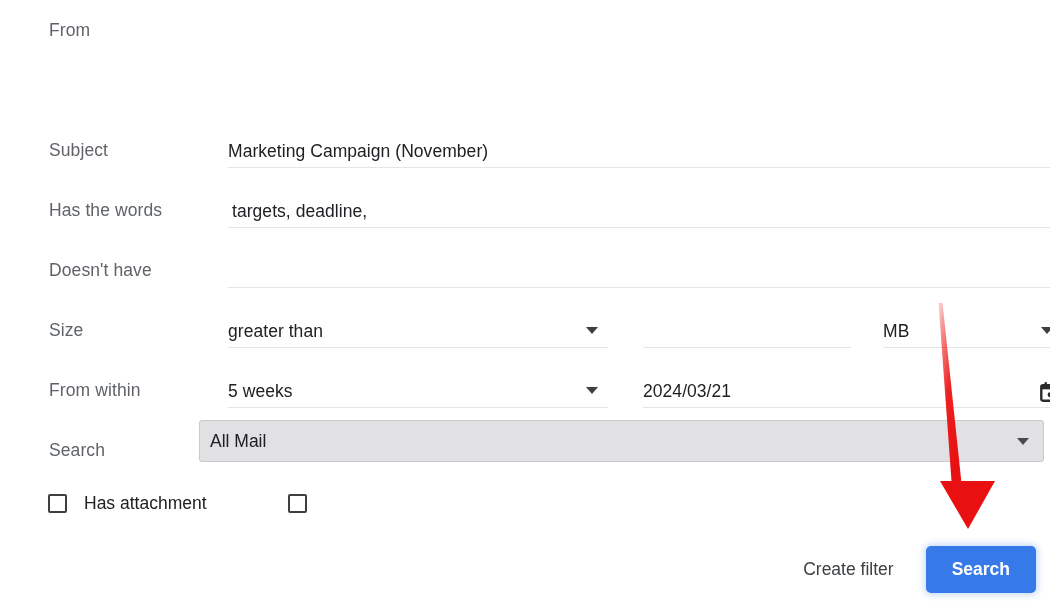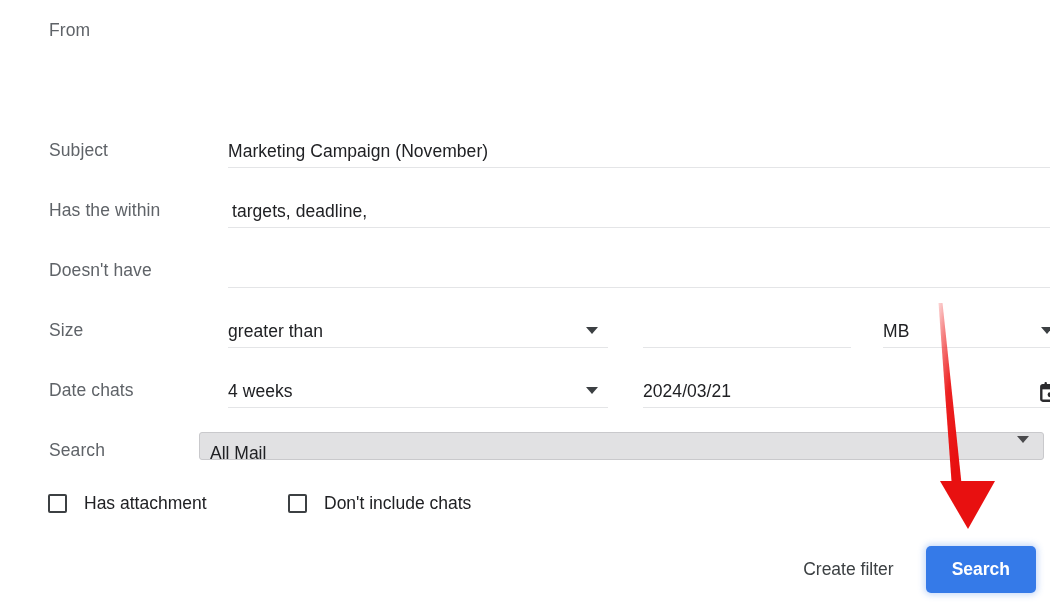--- a/index.html
+++ b/index.html
@@ -94,26 +94,25 @@
     width: 22px;
     height: 22px;
   }
 
   
   .grey-select {
     position: absolute;
     left: 199px;
     top: 420px;
     width: 845px;
-    height: 28px;
+    height: 42px;
     background: #e1e1e3;
     border: 1px solid #c9c9cc;
     border-radius: 3px;
     box-sizing: border-box;
-    margin-top: 12px;
   }
   .grey-select-text {
     position: absolute;
     left: 10px;
     top: 0;
     height: 40px;
     line-height: 40px;
     font-size: 17.5px;
     color: #202124;
   }
@@ -212,21 +211,21 @@
 
 
   <div class="row" style="top:120px;">
     <div class="row-label">Subject</div>
     <div class="field" style="left:207px; width:833px;">
       <div class="field-text">Marketing Campaign (November)</div>
     </div>
   </div>
 
   <div class="row" style="top:180px;">
-    <div class="row-label">Has the within</div>
+    <div class="row-label">Has the words</div>
     <div class="field" style="left:207px; width:833px;">
       <div class="field-text indent">targets, deadline,</div>
     </div>
   </div>
 
   <div class="row" style="top:300px;">
     <div class="row-label">Size</div>
 
     <div class="field" style="left:207px; width:380px;">
       <div class="field-text">greater than</div>
@@ -244,24 +243,24 @@
   </div>
 
   <div class="row" style="top:240px;">
     <div class="row-label">Doesn't have</div>
     <div class="field" style="left:207px; width:833px;">
       <div class="field-text"></div>
     </div>
   </div>
 
   <div class="row" style="top:360px;">
-    <div class="row-label">Date chats</div>
+    <div class="row-label">From within</div>
 
     <div class="field" style="left:207px; width:380px;">
-      <div class="field-text">4 weeks</div>
+      <div class="field-text">5 weeks</div>
       <div class="caret" style="right:10px;"></div>
     </div>
 
     <div class="field" style="left:622px; width:418px;">
       <div class="field-text">2024/03/21</div>
       <div class="cal-icon" style="right:0px;">
         <svg viewBox="0 0 24 24" width="22" height="22" aria-hidden="true">
           <rect x="2.5" y="4.5" width="19" height="17" rx="1.6" fill="none" stroke="#2b2b2e" stroke-width="2.6"></rect>
           <rect x="2.5" y="4.5" width="19" height="4.6" fill="#2b2b2e"></rect>
           <rect x="6" y="1.2" width="2.6" height="4.5" rx="1" fill="#2b2b2e"></rect>
@@ -280,21 +279,20 @@
     <div class="caret"></div>
   </div>
 
   <div class="checkbox-row">
     <label class="cb-item" style="left:32px;">
       <span class="cb-box"></span>
       <span class="cb-label">Has attachment</span>
     </label>
     <label class="cb-item" style="left:272px;">
       <span class="cb-box"></span>
-      <span class="cb-label">Don't include chats</span>
     </label>
   </div>
 
   <div class="actions">
     <button class="btn-text">Create filter</button>
     <button class="btn-primary">Search</button>
   </div>
 
   <div class="annotation-arrow">
     <svg viewBox="0 0 160 250" width="160" height="250" aria-hidden="true">

